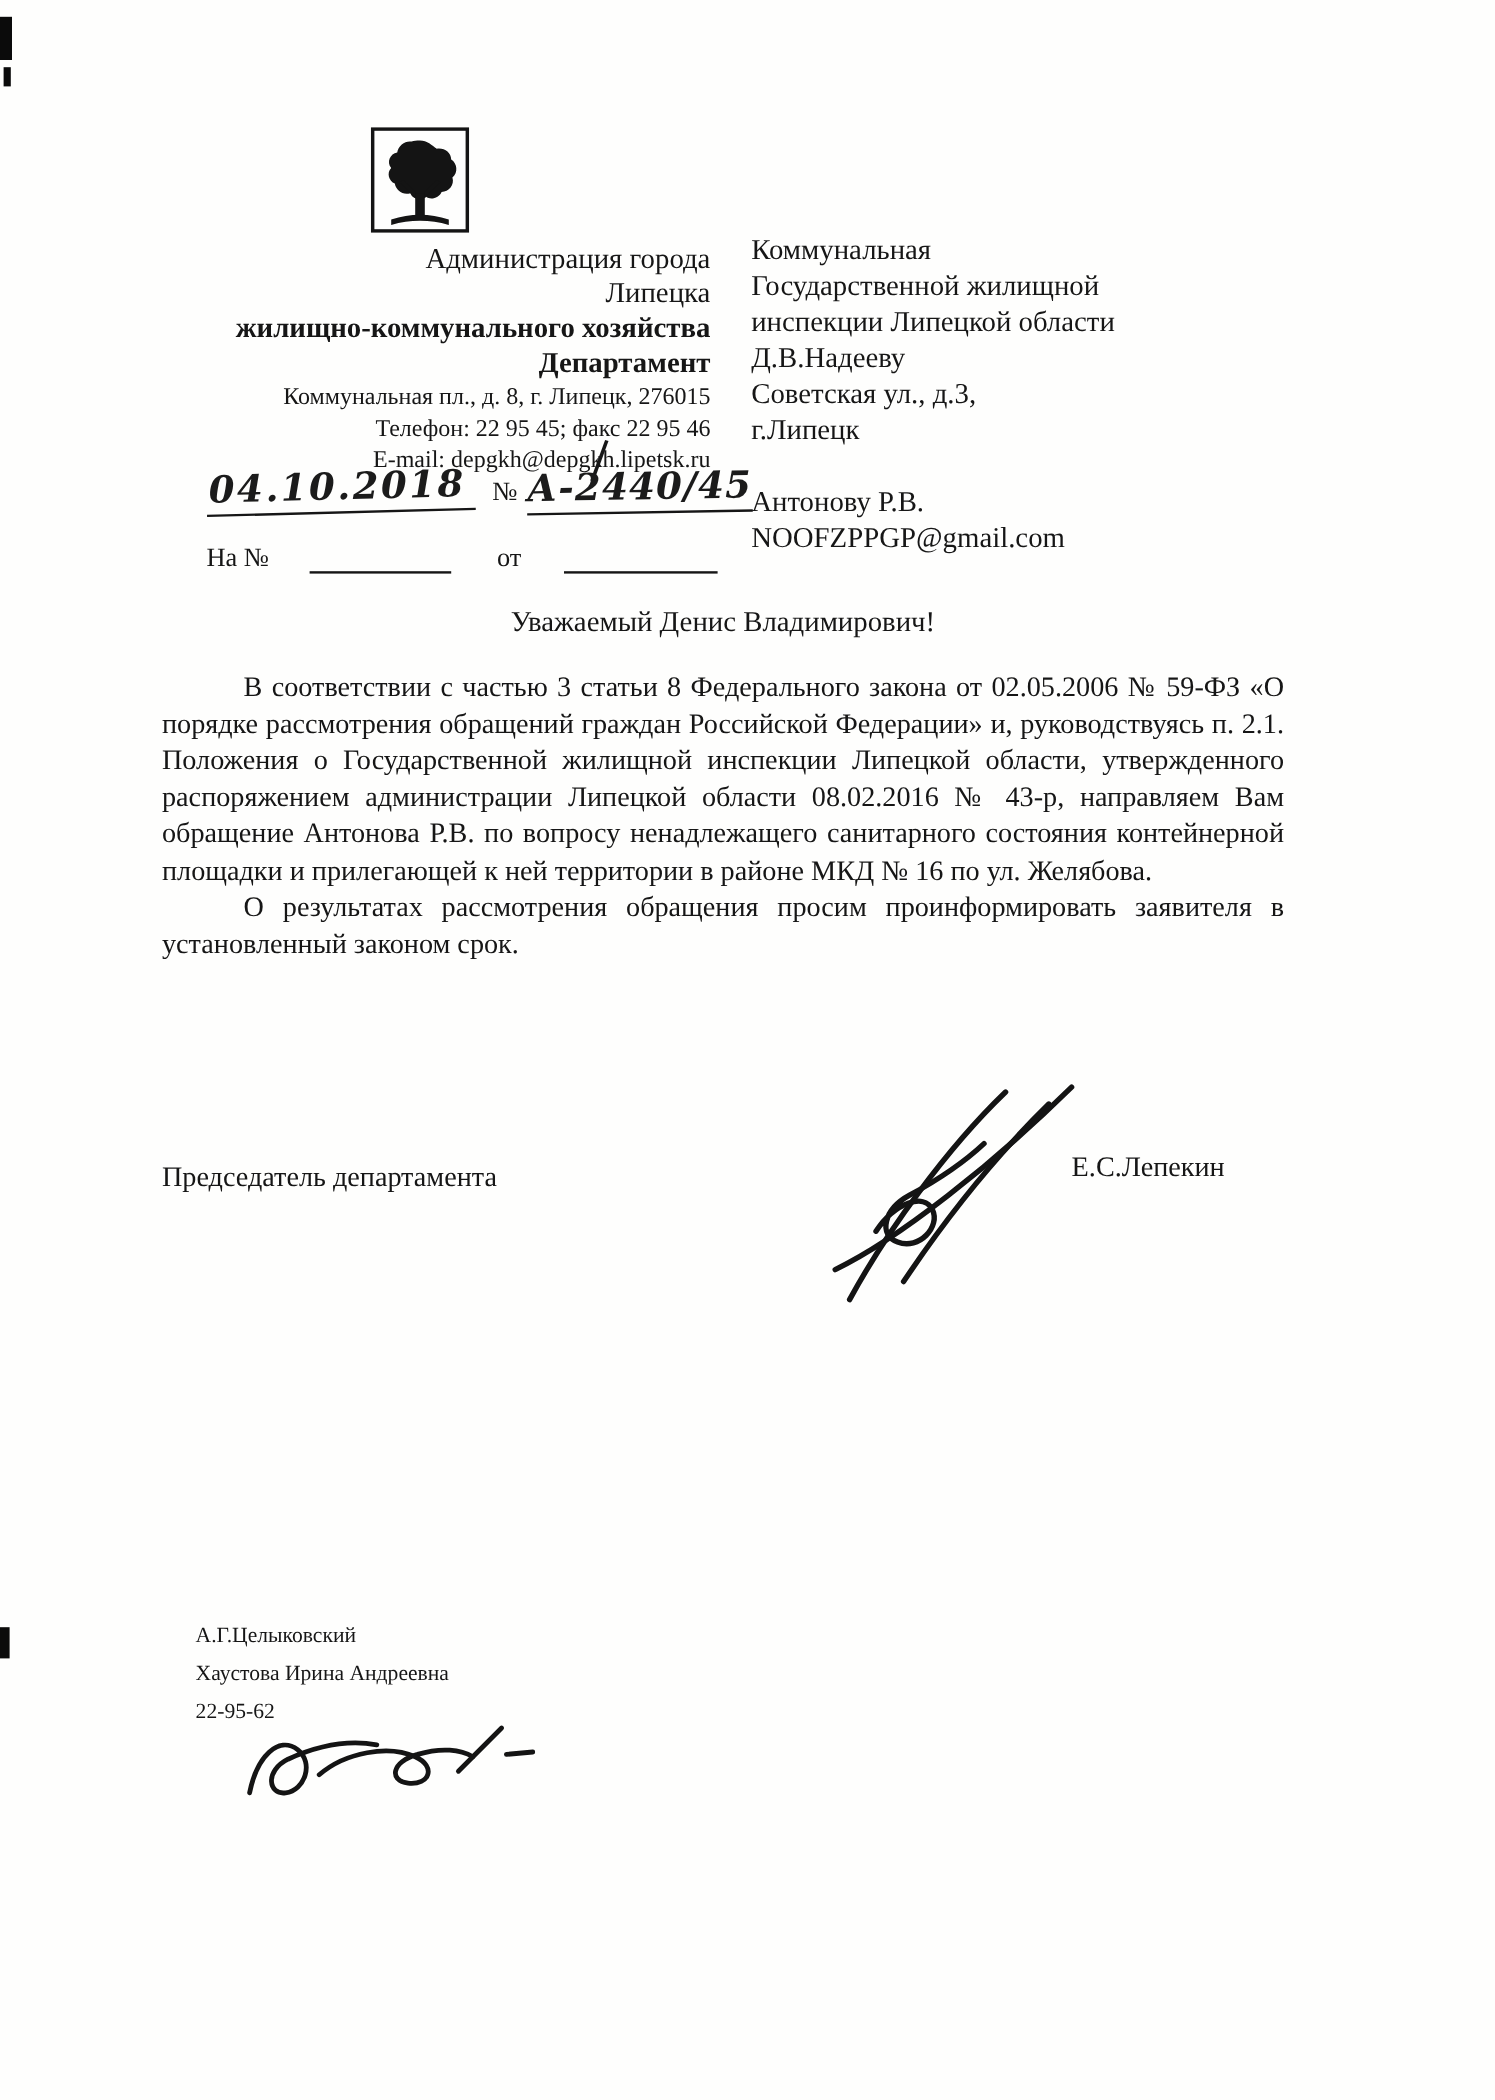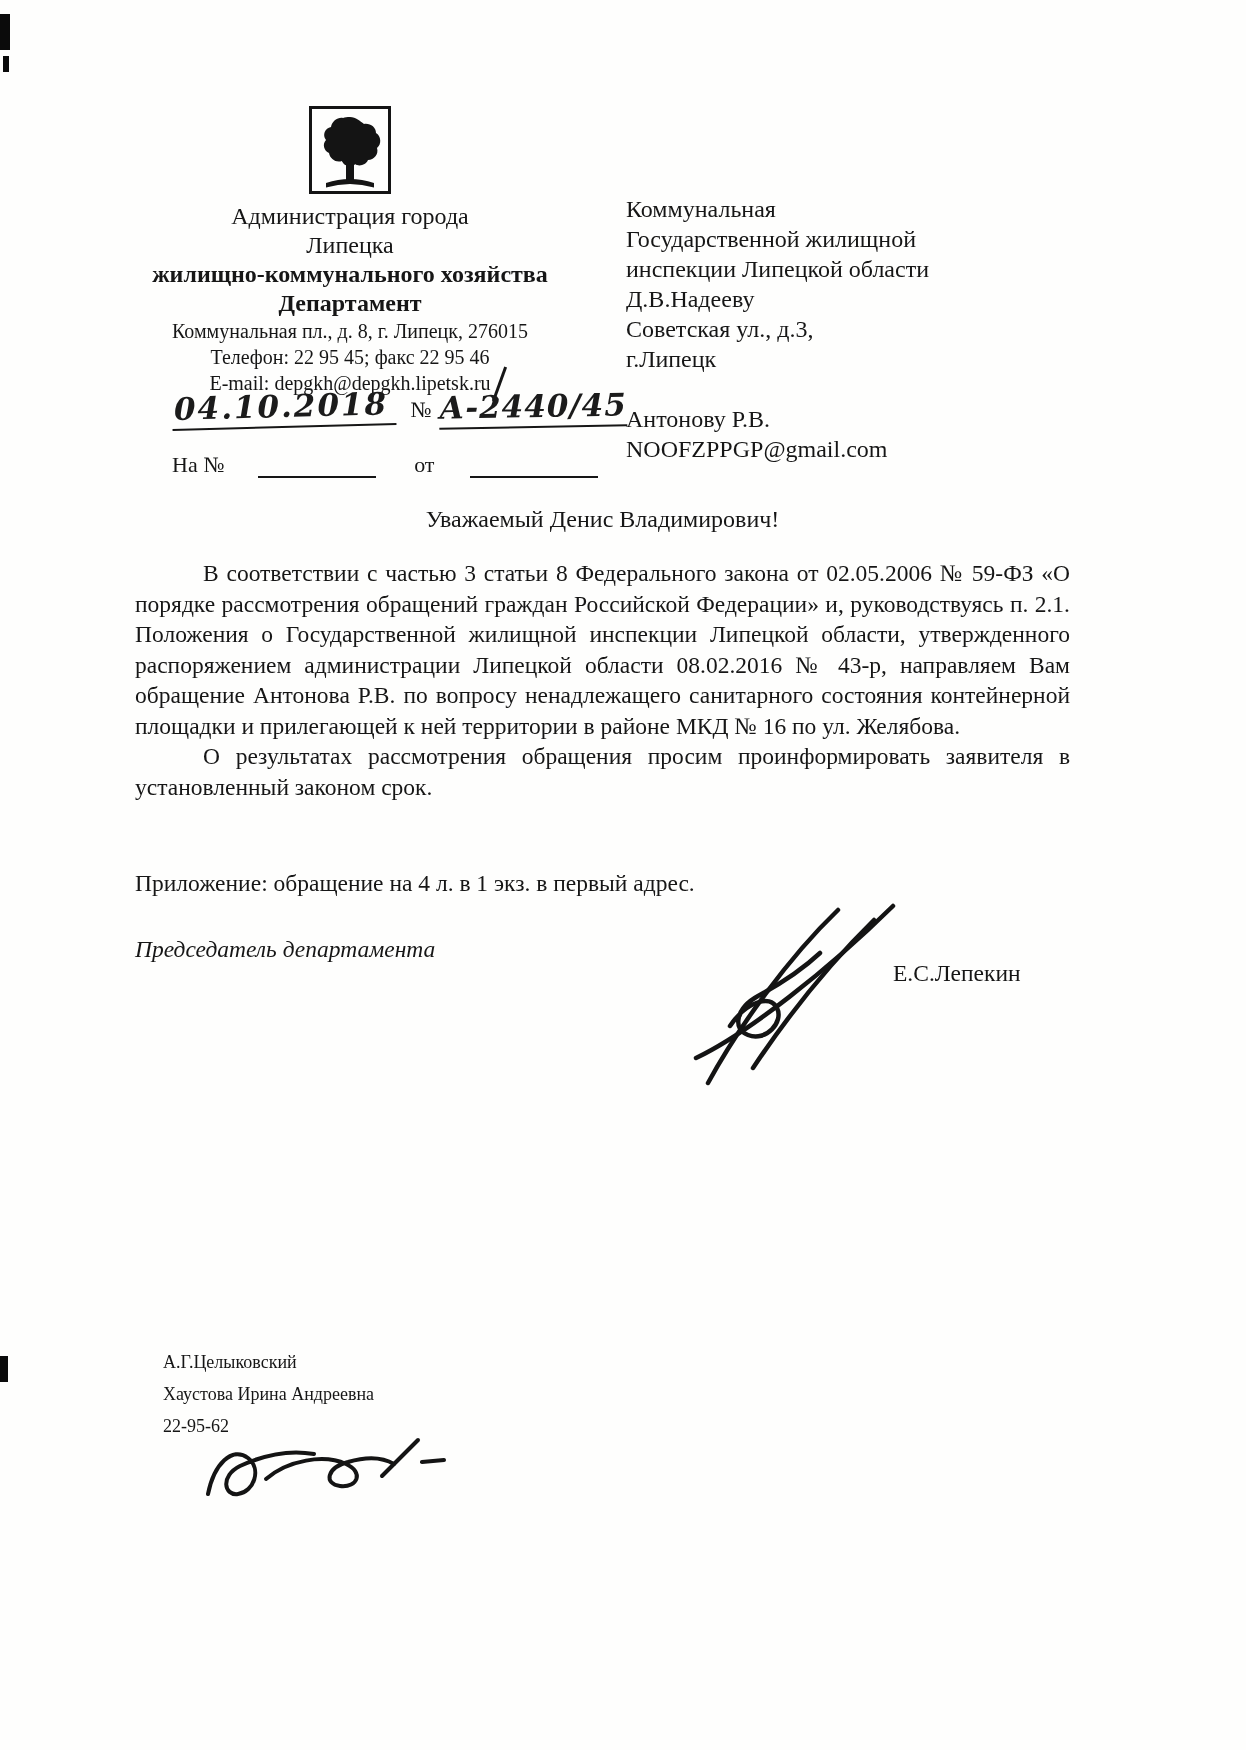--- a/index.html
+++ b/index.html
@@ -21,21 +21,21 @@
   .artifact { position: absolute; background: #0b0b0b; }
   .artifact-1 { left: 0; top: 14px; width: 10px; height: 36px; }
   .artifact-2 { left: 3px; top: 56px; width: 6px; height: 16px; }
   .artifact-3 { left: 0; top: 1356px; width: 8px; height: 26px; }
 
   
   .letterhead {
     position: absolute;
     left: 108px; top: 106px;
     width: 484px;
-    text-align: center;
+    text-align: right;
   }
   .logo { width: 82px; height: 88px; margin: 0 auto 8px; }
   .org-line  { font-size: 24px; line-height: 29px; }
   .dept-line { font-size: 24px; line-height: 29px; font-weight: bold; }
   .contact-line { font-size: 20px; line-height: 26px; }
 
   .outgoing-row {
     position: absolute;
     left: 172px; top: 388px;
     display: flex; align-items: flex-end;
@@ -103,21 +103,21 @@
   }
   .body-text p { margin: 0; text-indent: 68px; }
 
   .attachment {
     position: absolute;
     left: 135px; top: 870px;
     font-size: 23.5px;
   }
 
   
-  .sign-title { position: absolute; left: 135px; top: 936px; font-size: 23.5px; font-style: italic; }
+  .sign-title { position: absolute; left: 135px; top: 968px; font-size: 23.5px; }
   .sign-name  { position: absolute; left: 893px; top: 960px; font-size: 23.5px; }
   .lepekin-signature { position: absolute; left: 678px; top: 898px; }
 
   
   .executors {
     position: absolute;
     left: 135px; top: 1346px;
     font-size: 18px; line-height: 32px; margin-left: 28px;
   }
   .executor-signature { position: absolute; left: 196px; top: 1424px; }
@@ -180,21 +180,20 @@
     <div>NOOFZPPGP@gmail.com</div>
   </div>
 
   <div class="salutation">Уважаемый Денис Владимирович!</div>
 
   <div class="body-text">
     <p>В соответствии с частью 3 статьи 8 Федерального закона от 02.05.2006 № 59-ФЗ «О порядке рассмотрения обращений граждан Российской Федерации» и, руководствуясь п. 2.1. Положения о Государственной жилищной инспекции Липецкой области, утвержденного распоряжением администрации Липецкой области 08.02.2016 № 43-р, направляем Вам обращение Антонова Р.В. по вопросу ненадлежащего санитарного состояния контейнерной площадки и прилегающей к ней территории в районе МКД № 16 по ул. Желябова.</p>
     <p>О результатах рассмотрения обращения просим проинформировать заявителя в установленный законом срок.</p>
   </div>
 
-  <div class="attachment">Приложение: обращение на 4 л. в 1 экз. в первый адрес.</div>
 
   <div class="sign-title">Председатель департамента</div>
 
   <div class="lepekin-signature">
     <svg width="220" height="195" viewBox="0 0 220 195" xmlns="http://www.w3.org/2000/svg">
       <g stroke="#141414" fill="none" stroke-width="4.5" stroke-linecap="round">
         <path d="M30 185 C60 130 110 60 160 12"></path>
         <path d="M75 170 C105 125 145 72 196 22"></path>
         <path d="M18 160 C70 135 150 72 215 8"></path>
         <path d="M52 128 C68 104 92 96 99 110 C106 124 88 144 70 137 C54 131 58 110 80 98 C104 85 126 70 142 55"></path>

